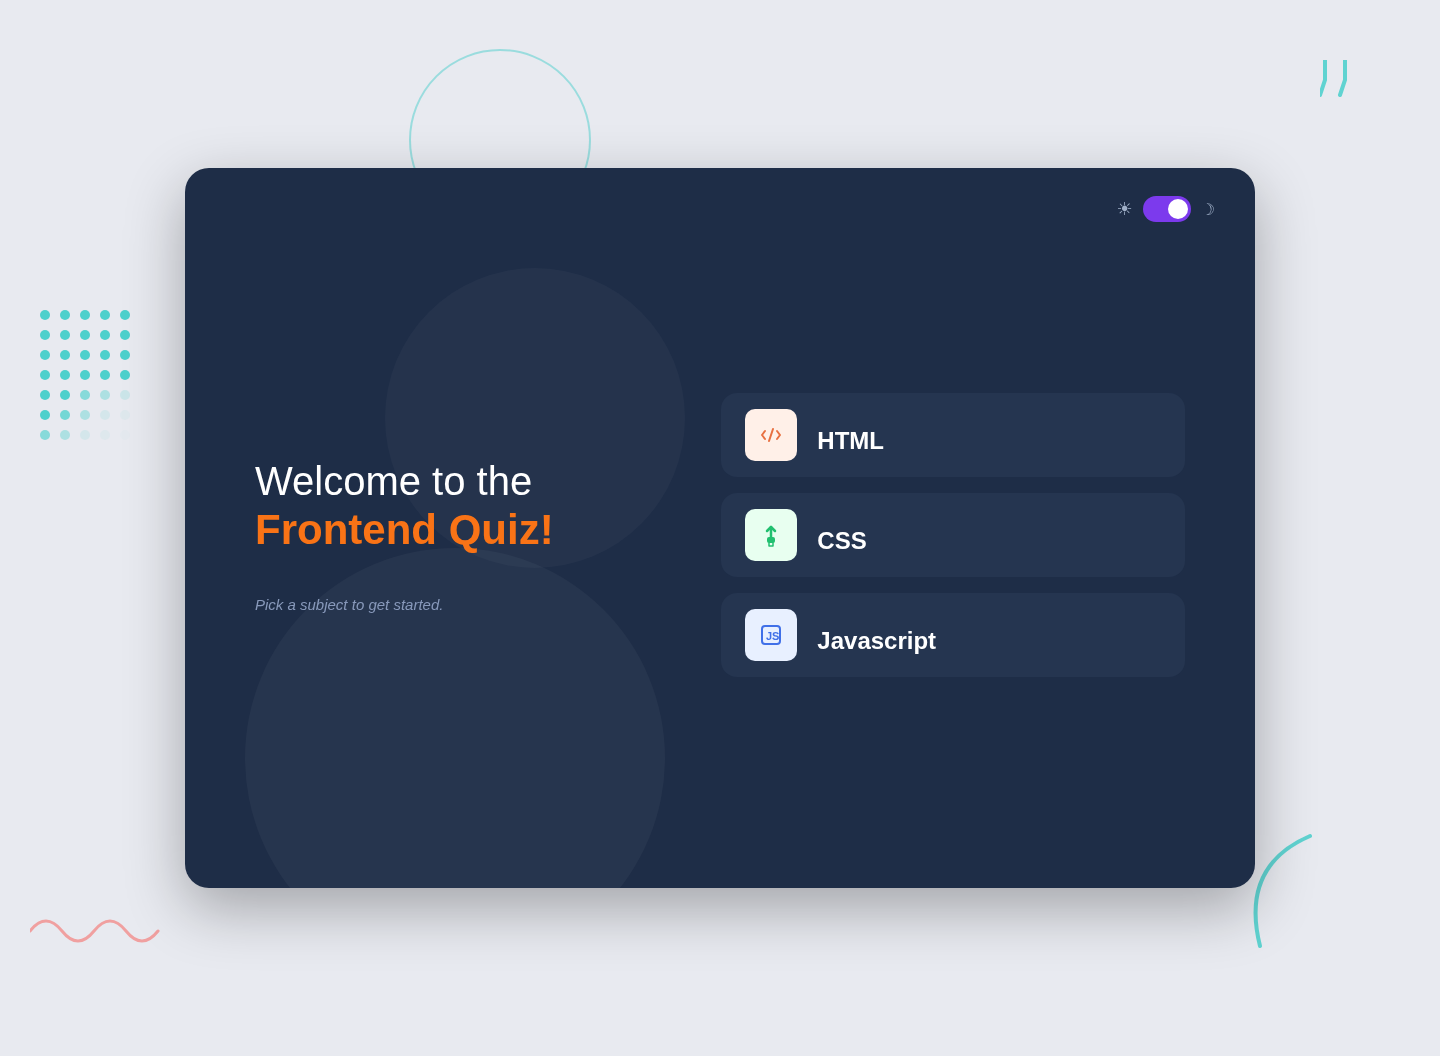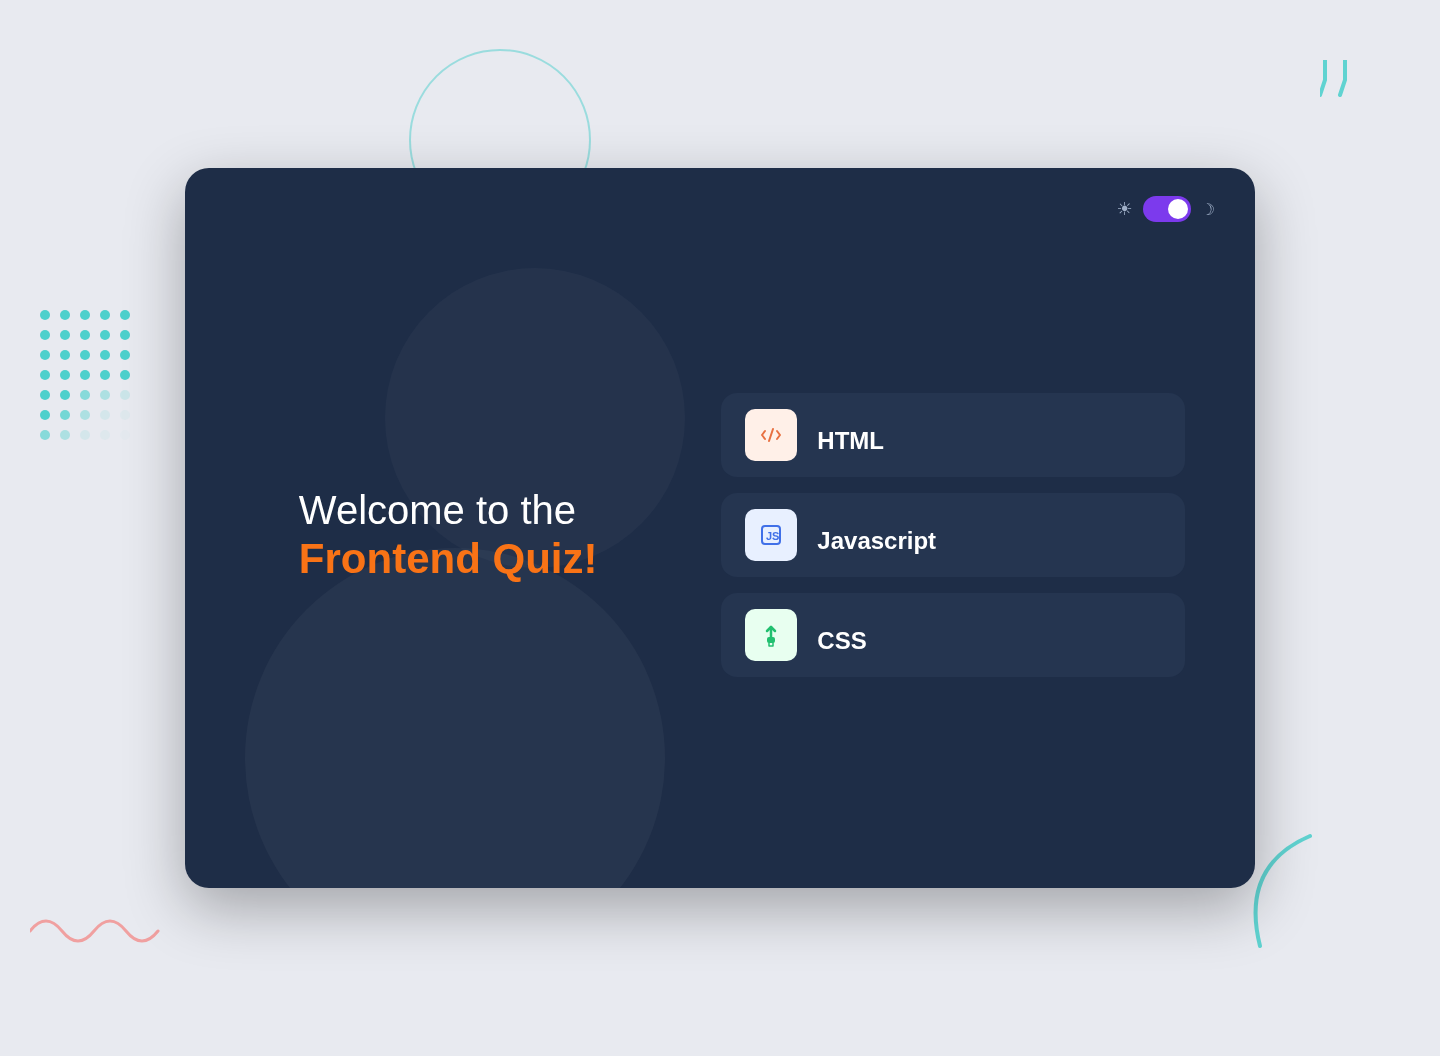--- a/index.html
+++ b/index.html
@@ -160,21 +160,20 @@
       position: relative;
       z-index: 2;
     }
 
     
     .left-panel {
       flex: 1;
       display: flex;
       flex-direction: column;
       gap: 16px;
-      align-items: center;
     }
 
     .welcome-text {
       font-size: 40px;
       font-weight: 300;
       color: #ffffff;
       line-height: 1.2;
     }
 
     .quiz-title {
@@ -325,56 +324,57 @@
     </div>
   </div>
 
   <div class="card-content">
 
     <div class="left-panel">
       <div>
         <span class="welcome-text">Welcome to the</span><br>
         <span class="quiz-title">Frontend Quiz!</span>
       </div>
+      <p class="subtitle">Pick a subject to get started.</p>
     </div>
 
     <div class="right-panel">
 
       <div class="quiz-option">
         <div class="option-icon icon-html">
           <svg class="icon-svg" viewBox="0 0 28 28" fill="none">
             <rect width="28" height="28" rx="6" fill="#fff0e8"></rect>
             <path d="M8 10 L5 14 L8 18" stroke="#e87040" stroke-width="2" stroke-linecap="round" stroke-linejoin="round"></path>
             <path d="M20 10 L23 14 L20 18" stroke="#e87040" stroke-width="2" stroke-linecap="round" stroke-linejoin="round"></path>
             <path d="M16 8 L12 20" stroke="#e87040" stroke-width="2" stroke-linecap="round"></path>
           </svg>
         </div>
         <span class="option-label">HTML</span>
-      </div>
-
-      <div class="quiz-option">
-        <div class="option-icon icon-js">
-          <svg class="icon-svg" viewBox="0 0 28 28" fill="none">
-            <rect width="28" height="28" rx="6" fill="#e8f0ff"></rect>
-            <rect x="5" y="5" width="18" height="18" rx="3" stroke="#4070e8" stroke-width="2"></rect>
-            <text x="9" y="19" font-family="Arial" font-weight="bold" font-size="11" fill="#4070e8">JS</text>
-          </svg>
-        </div>
-        <span class="option-label">Javascript</span>
       </div>
 
       <div class="quiz-option">
         <div class="option-icon icon-css">
           <svg class="icon-svg" viewBox="0 0 28 28" fill="none">
             <rect width="28" height="28" rx="6" fill="#e8fff0"></rect>
             <path d="M14 6 L14 16" stroke="#22c070" stroke-width="2.5" stroke-linecap="round"></path>
             <path d="M10 10 L14 6 L18 10" stroke="#22c070" stroke-width="2.5" stroke-linecap="round" stroke-linejoin="round"></path>
             <rect x="10" y="16" width="8" height="6" rx="2" fill="#22c070"></rect>
             <path d="M12 22 L12 25 L16 25 L16 22" stroke="#22c070" stroke-width="1.5" stroke-linecap="round" stroke-linejoin="round"></path>
           </svg>
         </div>
         <span class="option-label">CSS</span>
       </div>
 
+      <div class="quiz-option">
+        <div class="option-icon icon-js">
+          <svg class="icon-svg" viewBox="0 0 28 28" fill="none">
+            <rect width="28" height="28" rx="6" fill="#e8f0ff"></rect>
+            <rect x="5" y="5" width="18" height="18" rx="3" stroke="#4070e8" stroke-width="2"></rect>
+            <text x="9" y="19" font-family="Arial" font-weight="bold" font-size="11" fill="#4070e8">JS</text>
+          </svg>
+        </div>
+        <span class="option-label">Javascript</span>
+      </div>
+
 
     </div>
   </div>
 </div>
 
 </body></html>

